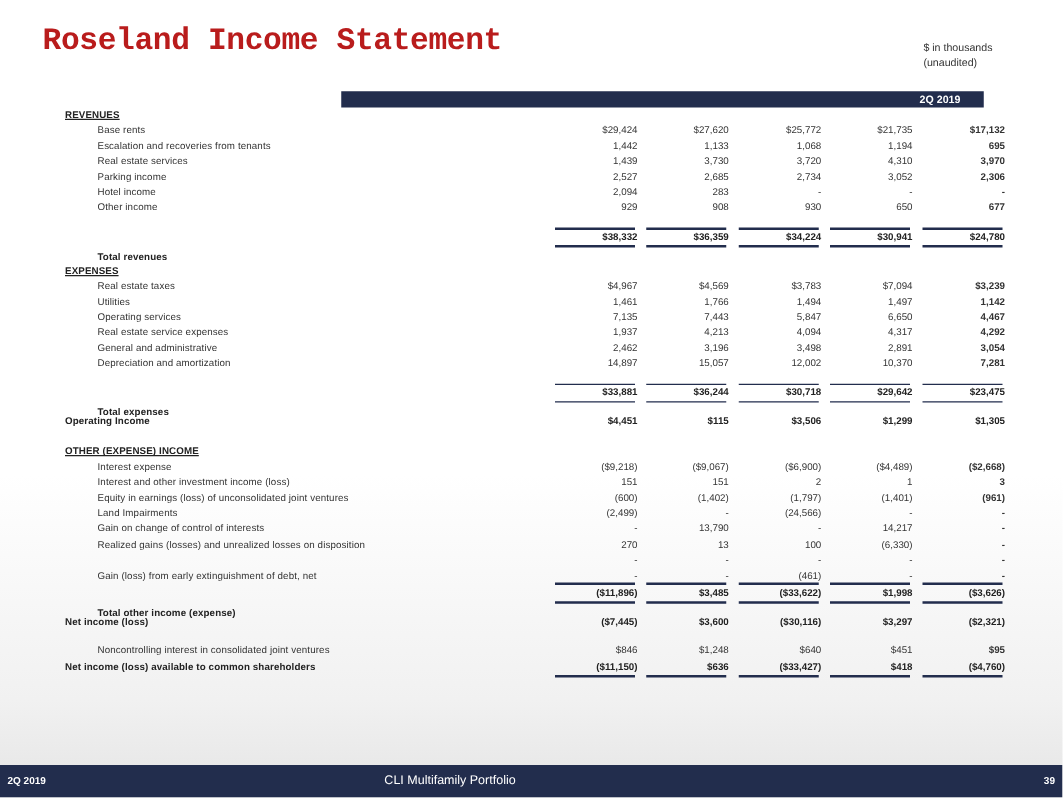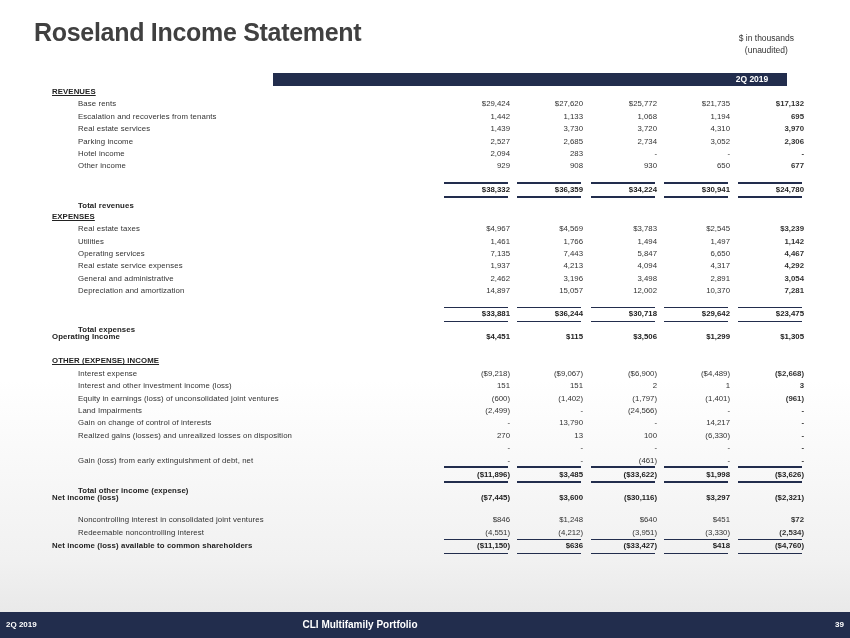--- a/index.html
+++ b/index.html
@@ -4,28 +4,28 @@
 <style>
   html, body { margin: 0; padding: 0; }
   body {
     width: 850px; height: 638px; position: relative; overflow: hidden;
     background: linear-gradient(to bottom, #ffffff 0px, #ffffff 380px, #f1f1f1 560px, #e9e9e9 612px);
     font-family: "Liberation Sans", sans-serif;
     color: #2b2b2b;
   }
   .title {
     position: absolute; left: 34px; top: 18px;
-    font-family: Liberation Sans, sans-serif; font-weight: bold;
-    font-size: 25px; color: #404040; letter-spacing: -0.3px;
+    font-family: Liberation Mono, monospace; font-weight: bold;
+    font-size: 25px; color: #b91c1c; letter-spacing: -0.3px;
   }
   .units {
     position: absolute; right: 56px; top: 32px; text-align: right;
     font-size: 8.5px; color: #333; line-height: 12px;
   }
-  .units div { text-align: center; }
+  .units div { text-align: left; }
   .hdr {
     position: absolute; left: 273px; top: 73px; width: 514px; height: 13px;
     background: #222d4d;
   }
   .hdr span {
     position: absolute; top: 1px; color: #ffffff; font-weight: bold; font-size: 8.5px;
     width: 60px; text-align: center;
   }
   .tbl { position: absolute; left: 0; top: 86px; width: 850px; }
   .row { position: relative; height: 12.4px; font-size: 7.8px; line-height: 12.4px; }
@@ -38,21 +38,21 @@
   .row.gap { height: 10px; }
   .row.gap2 { height: 14px; }
   .c0 { left: 444px; } .c1 { left: 517px; } .c2 { left: 591px; } .c3 { left: 664px; } .c4 { left: 738px; font-weight: bold; }
   .line { position: absolute; height: 1.6px; background: #222d4d; width: 64px; }
   .l0 { left: 444px; } .l1 { left: 517px; } .l2 { left: 591px; } .l3 { left: 664px; } .l4 { left: 738px; }
   .footer {
     position: absolute; left: 0; top: 612px; width: 850px; height: 26px;
     background: #222d4d; color: #fff;
   }
   .footer .fl { position: absolute; left: 6px; top: 8px; font-size: 8px; font-weight: bold; }
-  .footer .fc { position: absolute; left: 0; width: 720px; top: 7px; text-align: center; font-size: 10px; font-weight: bold; }
+  .footer .fc { position: absolute; left: 0; width: 720px; top: 7px; text-align: center; font-size: 10px; font-weight: normal; }
   .footer .fr { position: absolute; right: 6px; top: 8px; font-size: 8px; font-weight: bold; }
 </style>
 </head>
 <body>
 
 <div class="title">Roseland Income Statement</div>
 <div class="units">
   <div>$ in thousands</div>
   <div>(unaudited)</div>
 </div>
@@ -137,21 +137,21 @@
     </div>
     <div class="row gap2"></div>
     <div class="row sec">
       <span class="lbl">EXPENSES</span>
     </div>
     <div class="row ">
       <span class="lbl">Real estate taxes</span>
       <span class="v c0">$4,967</span>
       <span class="v c1">$4,569</span>
       <span class="v c2">$3,783</span>
-      <span class="v c3">$2,545</span>
+      <span class="v c3">$7,094</span>
       <span class="v c4">$3,239</span>
     </div>
     <div class="row ">
       <span class="lbl">Utilities</span>
       <span class="v c0">1,461</span>
       <span class="v c1">1,766</span>
       <span class="v c2">1,494</span>
       <span class="v c3">1,497</span>
       <span class="v c4">1,142</span>
     </div>
@@ -310,34 +310,21 @@
       <span class="v c3">$3,297</span>
       <span class="v c4">($2,321)</span>
     </div>
     <div class="row gap"></div>
     <div class="row ">
       <span class="lbl">Noncontrolling interest in consolidated joint ventures</span>
       <span class="v c0">$846</span>
       <span class="v c1">$1,248</span>
       <span class="v c2">$640</span>
       <span class="v c3">$451</span>
-      <span class="v c4">$72</span>
-    </div>
-    <div class="row ">
-      <span class="lbl">Redeemable noncontrolling interest</span>
-      <span class="v c0">(4,551)</span>
-      <span class="v c1">(4,212)</span>
-      <span class="v c2">(3,951)</span>
-      <span class="v c3">(3,330)</span>
-      <span class="v c4">(2,534)</span>
-      <div class="line l0" style="bottom: -1px;"></div>
-      <div class="line l1" style="bottom: -1px;"></div>
-      <div class="line l2" style="bottom: -1px;"></div>
-      <div class="line l3" style="bottom: -1px;"></div>
-      <div class="line l4" style="bottom: -1px;"></div>
+      <span class="v c4">$95</span>
     </div>
     <div class="row top" style="height: 14px; line-height: 14px;">
       <span class="lbl">Net income (loss) available to common shareholders</span>
       <span class="v c0">($11,150)</span>
       <span class="v c1">$636</span>
       <span class="v c2">($33,427)</span>
       <span class="v c3">$418</span>
       <span class="v c4">($4,760)</span>
       <div class="line l0" style="bottom: -1px;"></div>
       <div class="line l1" style="bottom: -1px;"></div>

